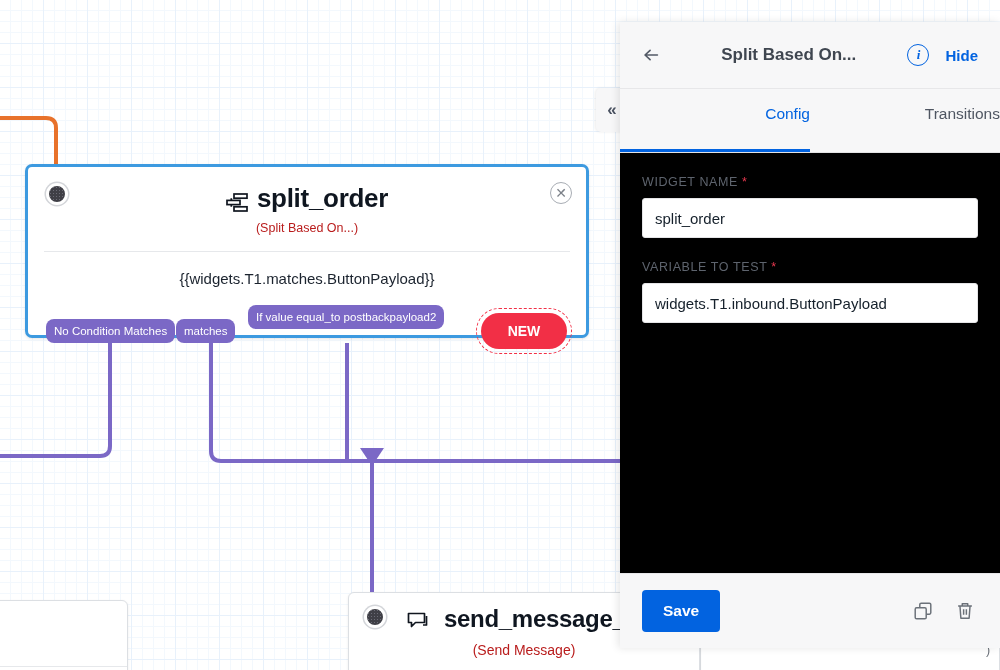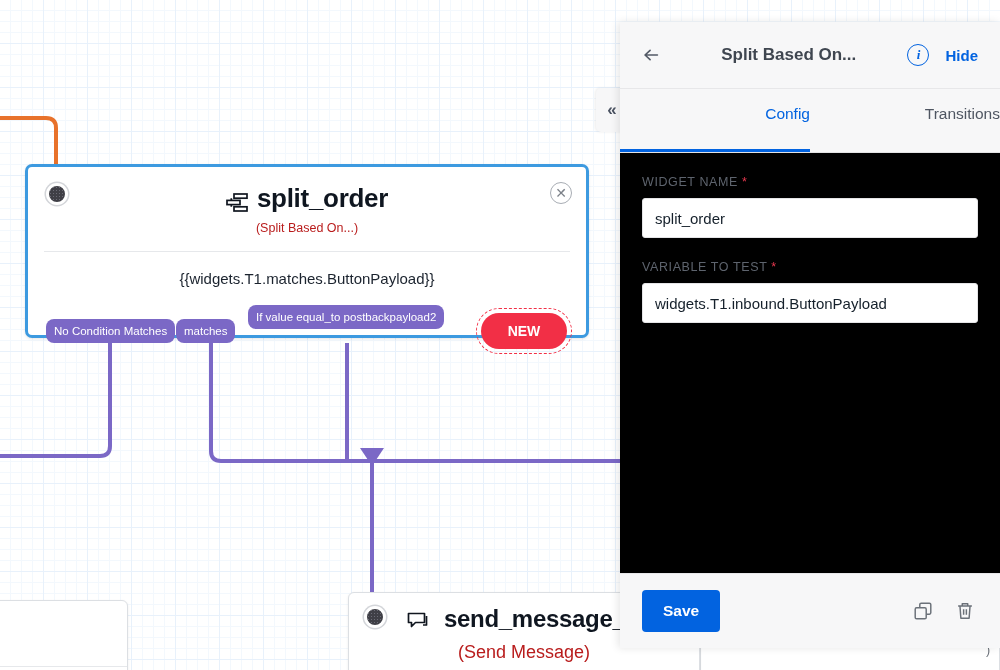--- a/index.html
+++ b/index.html
@@ -112,21 +112,21 @@
   
   #send-node {
     left: 348px; top: 592px; width: 352px; height: 86px;
     border: 1px solid #dcdfe3;
     border-radius: 6px; background: #fff;
     box-shadow: 0 1px 3px rgba(0,0,0,.07);
     overflow: hidden;
   }
   #send-node .node-dot { left: 15px; top: 13px; }
   #send-node .node-title { font-size: 24px; padding-top: 12px; justify-content:flex-start; padding-left: 58px;}
-  #send-node .node-subtitle { margin-top: 9px; font-size: 18px;}
+  #send-node .node-subtitle { margin-top: 9px; font-size: 14px;}
 
   
   #partial-node {
     left: -60px; top: 600px; width: 188px; height: 80px;
     border: 1px solid #dcdfe3; border-radius: 6px; background: #fff;
     box-shadow: 0 1px 3px rgba(0,0,0,.07);
     overflow: hidden;
   }
   #partial-node .pn-divider{
     position:absolute; left:0; right:0; bottom:12px; height:1px; background:#e6e8eb;

